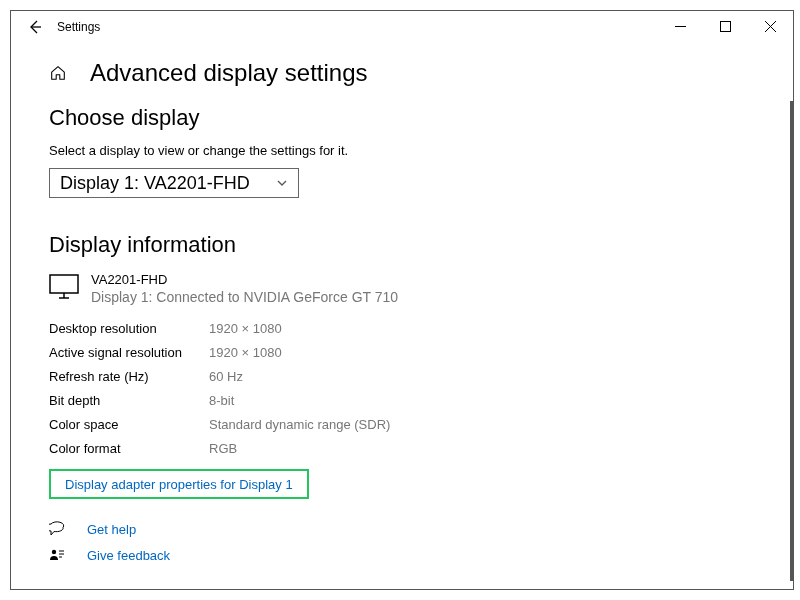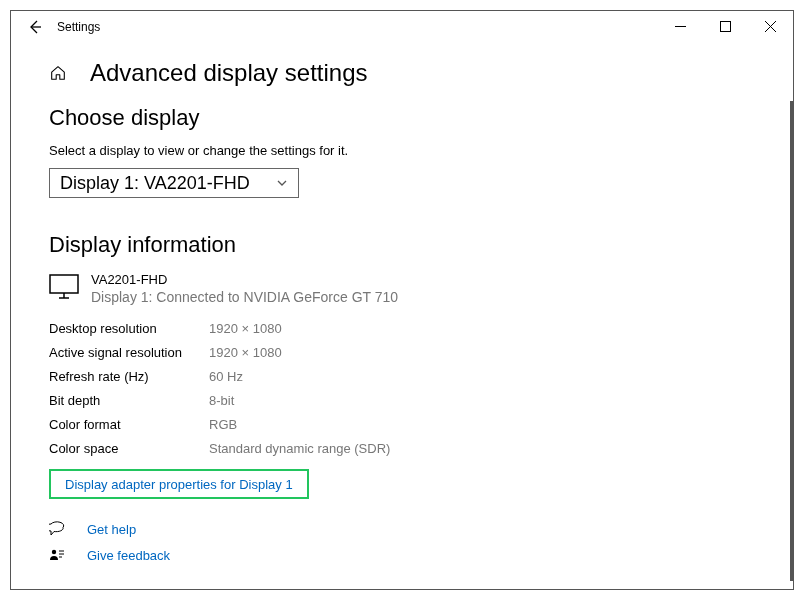--- a/index.html
+++ b/index.html
@@ -110,26 +110,26 @@
           </div>
         <div class="spec-row">
             <div class="spec-label">Refresh rate (Hz)</div>
             <div class="spec-value">60 Hz</div>
           </div>
         <div class="spec-row">
             <div class="spec-label">Bit depth</div>
             <div class="spec-value">8-bit</div>
           </div>
         <div class="spec-row">
+            <div class="spec-label">Color space</div>
+            <div class="spec-value">Standard dynamic range (SDR)</div>
+          </div>
+        <div class="spec-row">
             <div class="spec-label">Color format</div>
             <div class="spec-value">RGB</div>
-          </div>
-        <div class="spec-row">
-            <div class="spec-label">Color space</div>
-            <div class="spec-value">Standard dynamic range (SDR)</div>
           </div>
       </div>
 
       <div class="highlight-box">
         <span class="link">Display adapter properties for Display 1</span>
       </div>
 
       <div class="footer-links">
         <div class="footer-link">
           <svg width="16" height="16" viewBox="0 0 16 16">

